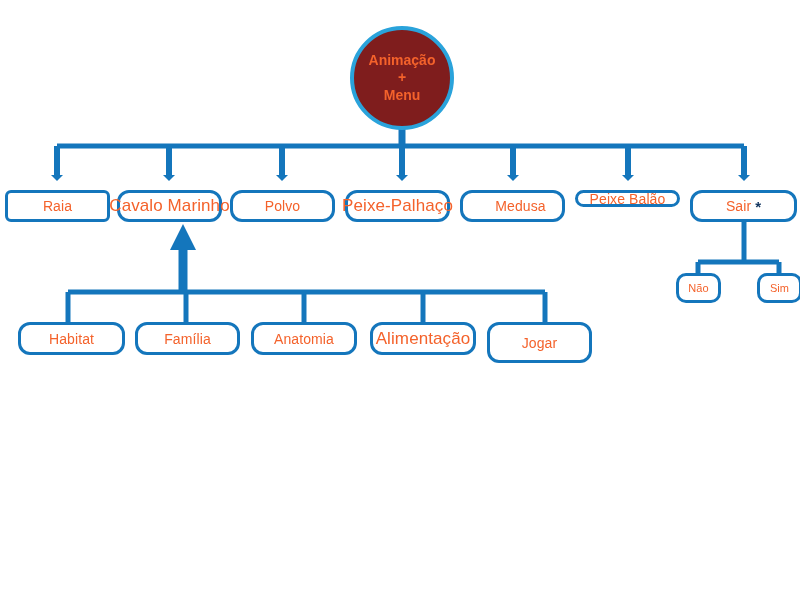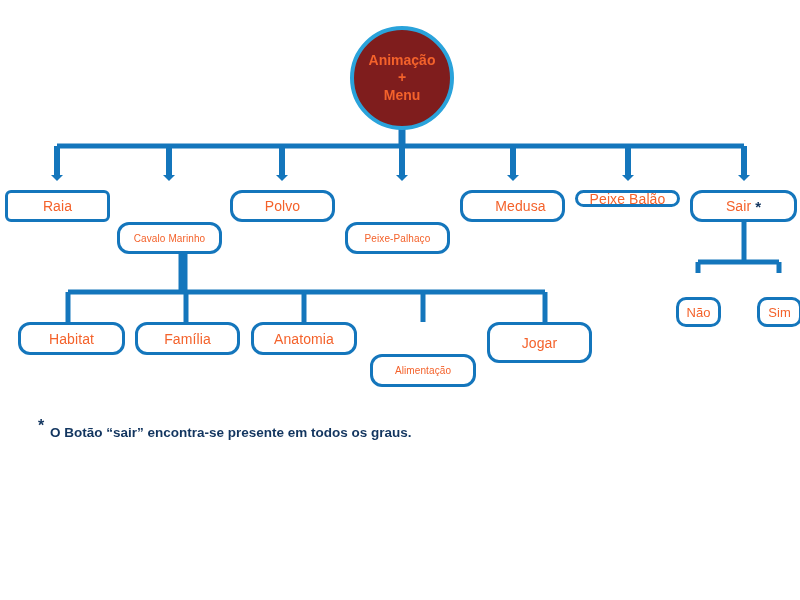--- a/index.html
+++ b/index.html
@@ -38,27 +38,25 @@
     color: #f4622b;
     display: flex;
     align-items: center;
     justify-content: center;
     white-space: nowrap;
     font-family: "Liberation Sans", sans-serif;
     font-size: 14px;
     letter-spacing: 0.1px;
   }
   .node-small {
-    font-size: 13px;
+    font-size: 11px;
     border-radius: 10px;
-    margin-top: 24px;
   }
   .node-tight {
-    font-size: 10px;
-    margin-top: 32px;
+    font-size: 17px;
   }
   .root-node {
     position: absolute;
     box-sizing: border-box;
     border: 4px solid #2aa3db;
     border-radius: 50%;
     background: #7f1d1d;
     color: #f4622b;
     display: flex;
     flex-direction: column;
@@ -201,18 +199,14 @@
   </div>
 
   <div class="node node-tight" style="left:370px; top:322px; width:106px; height:33px;">
     <span>Alimentação</span>
   </div>
 
   <div class="node" style="left:487px; top:322px; width:105px; height:41px;">
     <span>Jogar</span>
   </div>
 
-  <div class="footnote">
-    <span class="fn-star">*</span>
-    <span>O Botão “sair” encontra-se presente em todos os graus.</span>
-  </div>
 
 </div>
 
 </body></html>

